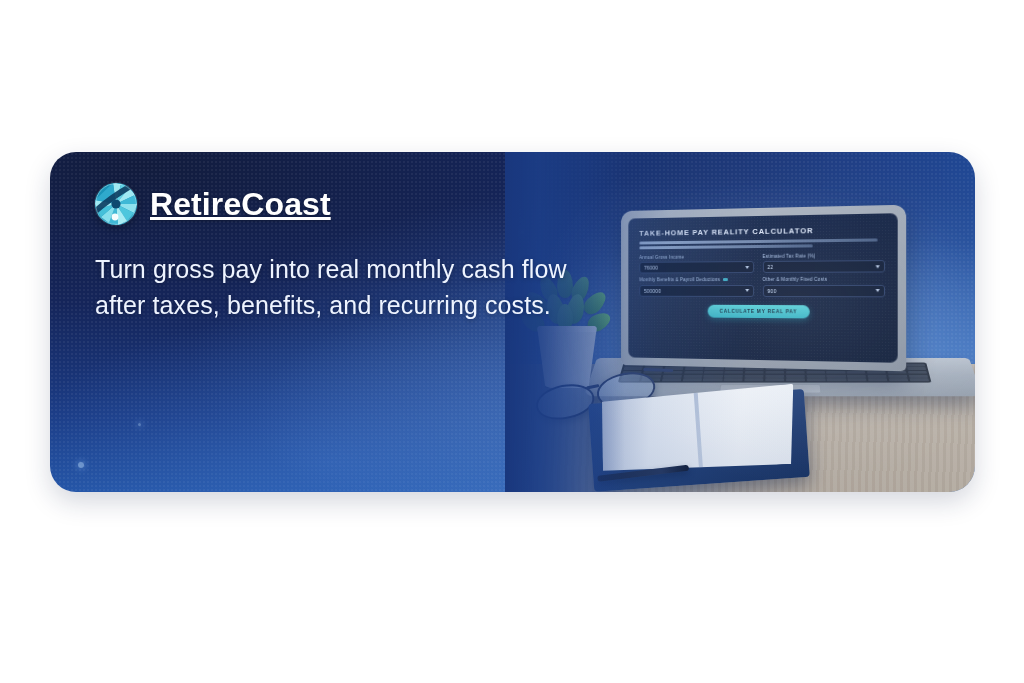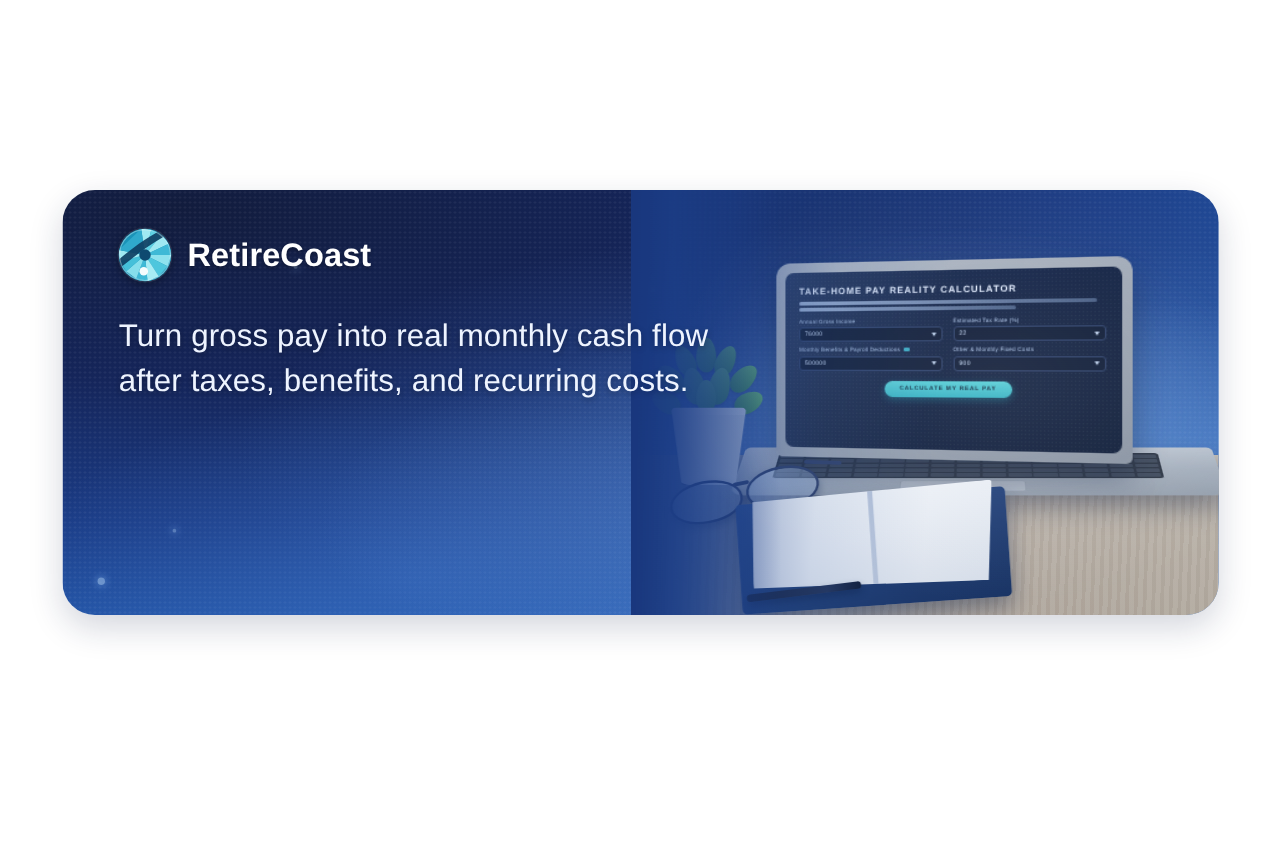--- a/index.html
+++ b/index.html
@@ -47,22 +47,22 @@
          box-shadow:0 0 6px 2px rgba(150,200,255,.45);pointer-events:none;}
 
   
   #left-col{position:absolute;left:45px;top:30px;width:560px;}
 
   #logo-row{display:flex;align-items:center;gap:13px;height:44px;}
   #logo-mark{width:42px;height:42px;border-radius:50%;position:relative;flex:0 0 auto;
              background:#1aa7c4;overflow:hidden;
              box-shadow:0 0 0 1px rgba(255,255,255,.10), 0 2px 8px rgba(0,0,0,.35);}
   #logo-mark svg{display:block;width:42px;height:42px;}
-  #logo-text{font-size:26px;font-weight:700;color:#fff;letter-spacing:.1px;
-             text-shadow:0 1px 3px rgba(0,0,0,.30);}
+  #logo-text{font-size:32px;font-weight:700;color:#fff;letter-spacing:.1px;
+             text-shadow:0 1px 3px rgba(0,0,0,.30);text-decoration:underline;}
 
   #headline{margin-top:24px;color:#fff;font-weight:800;font-size:53px;line-height:1.04;
             letter-spacing:.6px;text-shadow:0 2px 10px rgba(0,0,0,.33);}
   #headline .l2{display:block;}
 
   #subhead{color:#eef4ff;font-weight:400;font-size:25px;line-height:1.45;
            letter-spacing:.1px;text-shadow:0 1px 5px rgba(0,0,0,.30);}
   #subhead .s2{display:block;}
 
   

